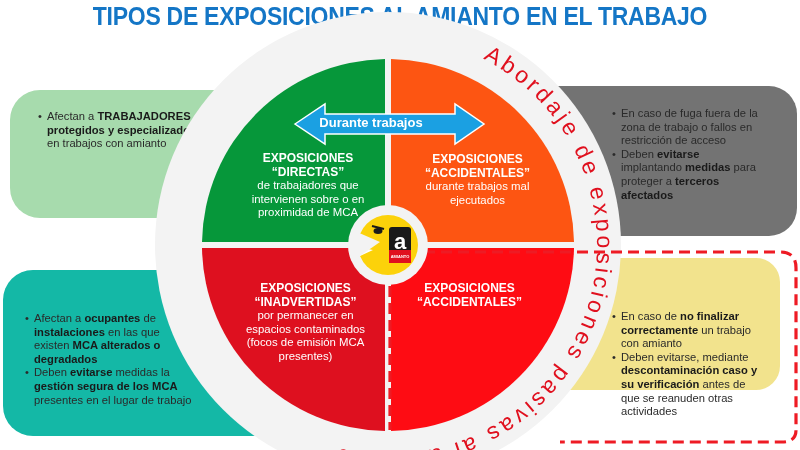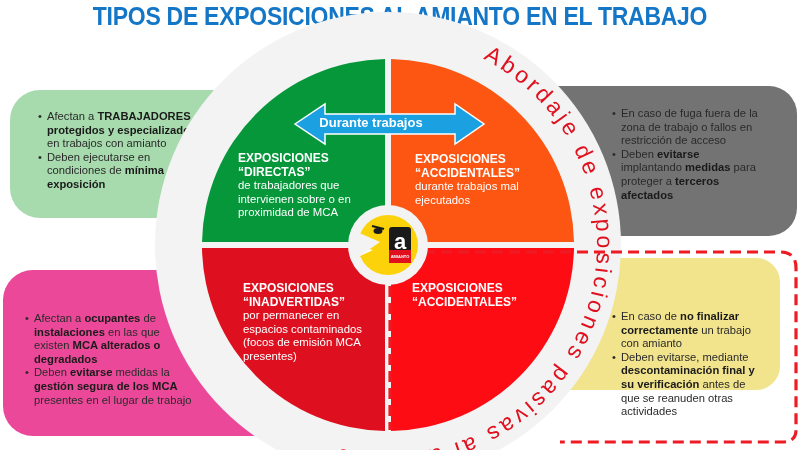--- a/index.html
+++ b/index.html
@@ -7,54 +7,53 @@
          font-family:"Liberation Sans", sans-serif; }
   .title { position:absolute; left:0; top:2px; width:800px; text-align:center;
            color:#1476c6; font-weight:bold; font-size:25px; letter-spacing:-0.3px;
            transform:scaleX(0.92); transform-origin:center; }
   .box { position:absolute; border-radius:26px; }
   .box ul { margin:0; padding:0; list-style:none; }
   .box li { position:relative; padding-left:9px; font-size:11.2px; line-height:13.6px; color:#2a2a2a; }
   .box li::before { content:"\2022"; position:absolute; left:0; top:0; }
   .box b { color:#1a1a1a; }
   svg.diagram { position:absolute; left:0; top:0; }
-  .qtext { position:absolute; color:#ffffff; text-align:left; font-size:11.4px; line-height:13.6px; }
+  .qtext { position:absolute; color:#ffffff; text-align:center; font-size:11.4px; line-height:13.6px; }
   .qtext .qh { font-weight:bold; font-size:12px; }
   .arrow-label { position:absolute; color:#ffffff; font-weight:bold; font-size:13px; text-align:center; }
 </style>
 </head>
 <body>
 
 <div class="title">TIPOS DE EXPOSICIONES AL AMIANTO EN EL TRABAJO</div>
 
 <div class="box" style="left:10px; top:90px; width:250px; height:128px; background:#a7dbad; border-radius:30px 0 0 30px;">
   <ul style="position:absolute; left:28px; top:20px; width:160px;">
       <li><span>Afectan a </span><b>TRABAJADORES protegidos y especializados</b><span> en trabajos con amianto</span></li>
-      <li><span>Deben ejecutarse en condiciones de </span><b>mínima exposición</b></li>
     </ul>
 </div>
 
 <div class="box" style="left:532px; top:86px; width:265px; height:150px; background:#737373; border-radius:0 28px 28px 0;">
   <ul style="position:absolute; left:80px; top:21px; width:150px;">
       <li><span>En caso de fuga fuera de la zona de trabajo o fallos en restricción de acceso</span></li>
       <li><span>Deben </span><b>evitarse</b><span> implantando </span><b>medidas</b><span> para proteger a </span><b>terceros afectados</b></li>
     </ul>
 </div>
 
-<div class="box" style="left:3px; top:270px; width:260px; height:166px; background:#ec4899; border-radius:30px 0 0 30px;">
+<div class="box" style="left:3px; top:270px; width:260px; height:166px; background:#14b8a6; border-radius:30px 0 0 30px;">
   <ul style="position:absolute; left:22px; top:42px; width:170px;">
       <li><span>Afectan a </span><b>ocupantes</b><span> de </span><b>instalaciones</b><span> en las que existen </span><b>MCA alterados o degradados</b></li>
       <li><span>Deben </span><b>evitarse</b><span> medidas la </span><b>gestión segura de los MCA</b><span> presentes en el lugar de trabajo</span></li>
     </ul>
 </div>
 
 <div class="box" style="left:520px; top:258px; width:260px; height:132px; background:#f2e38d; border-radius:0 24px 24px 0;">
   <ul style="position:absolute; left:92px; top:52px; width:155px;">
       <li><span>En caso de </span><b>no finalizar correctamente</b><span> un trabajo con amianto</span></li>
-      <li><span>Deben evitarse, mediante </span><b>descontaminación final y su verificación</b><span> antes de que se reanuden otras actividades</span></li>
+      <li><span>Deben evitarse, mediante </span><b>descontaminación caso y su verificación</b><span> antes de que se reanuden otras actividades</span></li>
     </ul>
 </div>
 
 <svg class="diagram" width="800" height="450" viewBox="0 0 800 450">
   <defs>
     <path id="ringPath" d="M 388 245 m -209 0 a 209 209 0 1 0 418 0 a 209 209 0 1 0 -418 0"></path>
 
     <path id="ringTopRight" d="M 388 36 A 209 209 0 1 1 387.9 36"></path>
 
   </defs>

